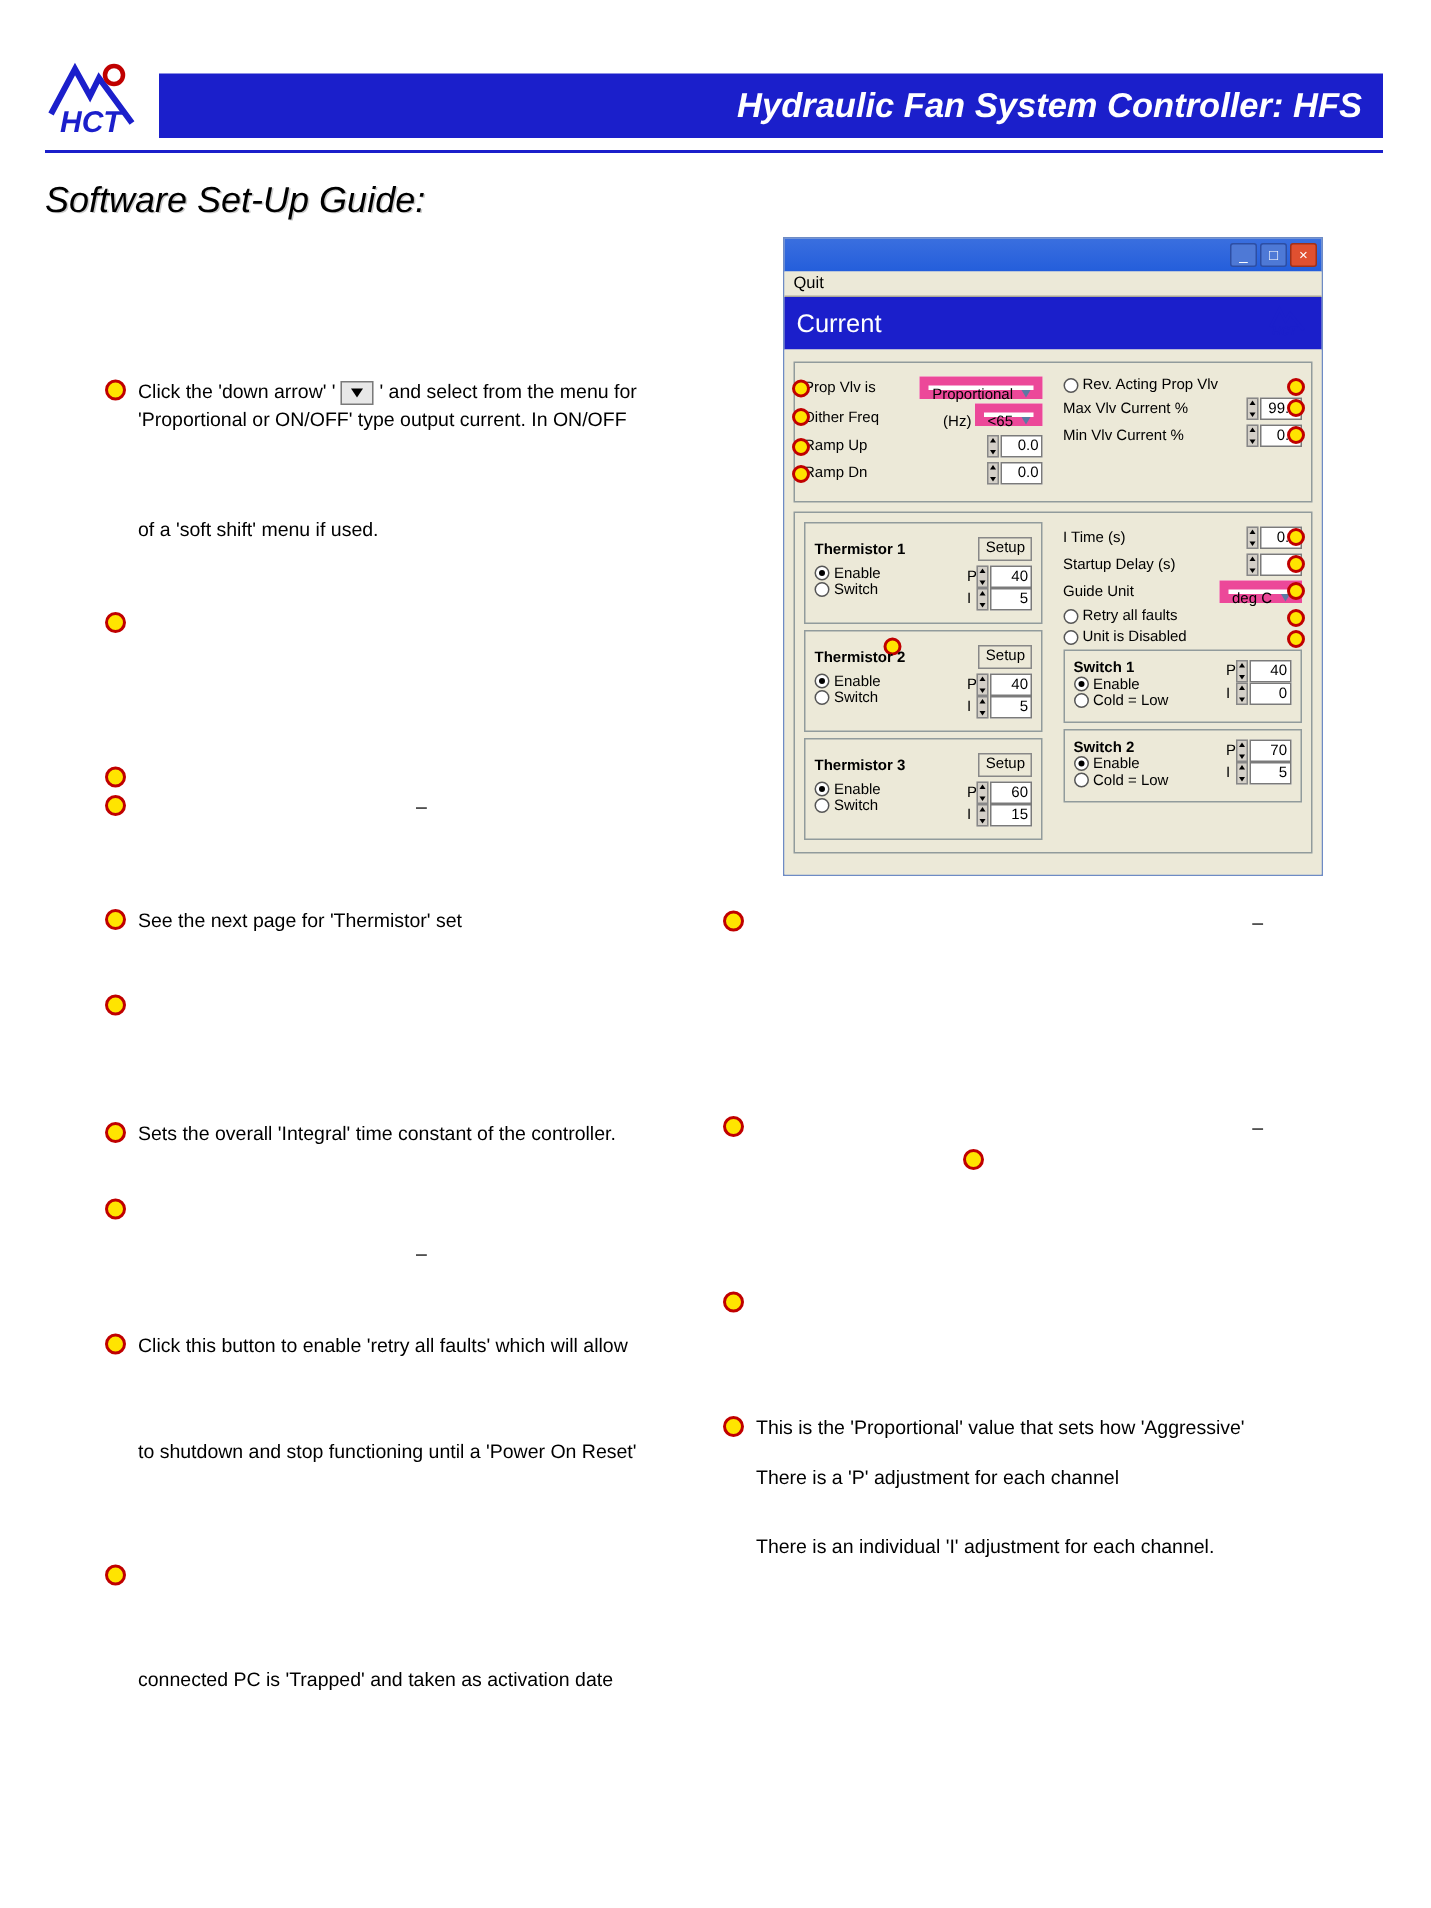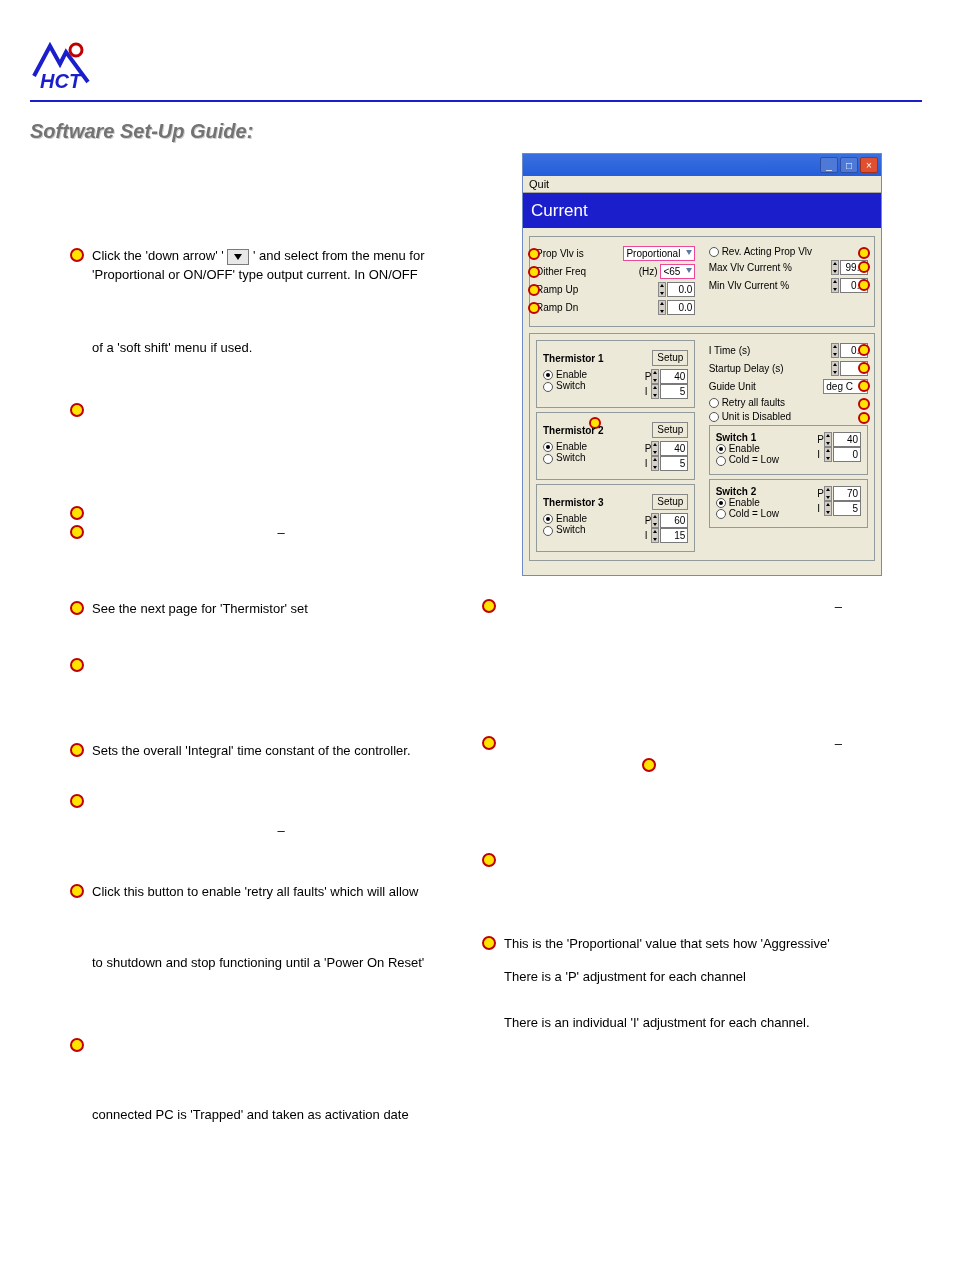--- a/index.html
+++ b/index.html
@@ -4,21 +4,21 @@
 <style>
   * { box-sizing: border-box; }
   html, body { margin: 0; padding: 0; }
   body { width: 954px; height: 1272px; font-family: Arial, sans-serif; font-size: 13px; color: #000; }
   .page { padding: 30px 32px 0 30px; }
   .top { display: flex; align-items: flex-end; margin-bottom: 8px; }
   .logo { width: 76px; height: 62px; position: relative; display:inline-block; }
   .logo svg { width: 76px; height: 62px; }
   .title-bar { flex: 1; background: #1b1fcb; color: #fff; padding: 8px 14px 8px 0; text-align: right; font-weight: bold; font-size: 23px; font-style: italic; }
   .rule { height: 2px; background: #1b1fcb; margin: 6px 0 18px 0; }
-  .section-title { font-weight: bold; font-style: italic; color: #737373; font-size: 20px; margin-bottom: 10px; text-shadow: 1px 1px 0 #ccc; }
+  .section-title { font-weight: normal; font-style: italic; color: #000000; font-size: 24px; margin-bottom: 10px; text-shadow: 1px 1px 0 #ccc; }
   .columns { display: flex; gap: 12px; }
   .col-left { width: 440px; }
   .col-right { width: 420px; position: relative; }
   .bullet-row { display: flex; align-items: flex-start; margin: 4px 0 14px 40px; }
   .dot { width: 14px; height: 14px; border-radius: 50%; background: #ffe400; border: 2px solid #c00000; flex: 0 0 14px; margin-right: 8px; margin-top: 1px; }
   .txt { line-height: 1.45; }
   .indent { margin-left: 62px; margin-bottom: 14px; line-height:1.45; }
   .dropdown-icon { display:inline-block; width: 22px; height: 16px; border: 1px solid #7a7a7a; background: #e8e8e8; vertical-align: middle; position: relative; }
   .dropdown-icon::after { content:""; position:absolute; left:6px; top:4px; border-left:4px solid transparent; border-right:4px solid transparent; border-top:6px solid #000; }
 
@@ -33,41 +33,44 @@
   .panel { border:1px solid #919b9c; padding:6px 6px 8px 6px; margin-bottom:6px; position:relative; background:#ece9d8; }
   .panel-row { display:flex; justify-content:space-between; }
   .panel-col { width: 48%; }
   .field { display:flex; align-items:center; justify-content:space-between; margin:3px 0; font-size:10px; position:relative; }
   .field .lbl { white-space:nowrap; }
   .num-box { display:inline-flex; align-items:center; }
   .spinner { width: 8px; height: 15px; background:#d4d0c8; border:1px solid #888; display:inline-block; position:relative; margin-right:1px; }
   .spinner::before { content:""; position:absolute; left:1px; top:1px; border-left:2px solid transparent; border-right:2px solid transparent; border-bottom:3px solid #000; }
   .spinner::after { content:""; position:absolute; left:1px; bottom:1px; border-left:2px solid transparent; border-right:2px solid transparent; border-top:3px solid #000; }
   .val-box { width: 28px; height:15px; border:1px solid #7a7a7a; background:#fff; text-align:right; padding:0 2px; font-size:10px; display:inline-block; line-height:13px;}
-  .sel-box { height:15px; border:1px solid #ec4899; background:#fff; font-size:10px; padding:0 14px 0 2px; position:relative; display:inline-block; line-height:13px; min-width:46px; }
+  .sel-box { height:15px; border:6px solid #ec4899; background:#fff; font-size:10px; padding:0 14px 0 2px; position:relative; display:inline-block; line-height:13px; min-width:46px; }
   .sel-box::after { content:""; position:absolute; right:2px; top:3px; border-left:3px solid transparent; border-right:3px solid transparent; border-top:5px solid #5b7aa3; }
   .radio { display:inline-block; width:10px; height:10px; border:1px solid #555; border-radius:50%; background:#fff; vertical-align:middle; margin-right:3px; position:relative; }
   .radio.sel::after { content:""; position:absolute; left:2px; top:2px; width:4px; height:4px; background:#000; border-radius:50%; }
   .btn { display:inline-block; border:1px solid #888; background:#ece9d8; padding:0 4px; font-size:10px; height:16px; line-height:14px; }
   .sm-dot { position:absolute; width:12px; height:12px; border-radius:50%; background:#ffe400; border:2px solid #c00000; }
   .float-right-dot { position:absolute; right:-2px; top:1px; width:12px; height:12px; border-radius:50%; background:#ffe400; border:2px solid #c00000; }
   .small-logo svg { width: 28px; height: 22px; }
 </style>
 </head>
 <body>
 
 <div class="page">
   <div class="top">
     <span class="logo">
       <svg viewBox="0 0 76 62">
         <polyline points="4,46 20,16 30,34 36,22 58,52" fill="none" stroke="#1b1fcb" stroke-width="4"></polyline>
         <ellipse cx="46" cy="20" rx="6" ry="6" fill="none" stroke="#c00000" stroke-width="3"></ellipse>
         <text x="10" y="58" font-size="20" font-weight="bold" font-style="italic" fill="#1b1fcb">HCT</text>
       </svg>
     </span>
+    <div class="title-bar">
+      <span>Hydraulic Fan System Controller: HFS</span>
+    </div>
   </div>
   <div class="rule"></div>
   <div class="section-title">Software Set-Up Guide:</div>
 
   <div class="columns">
 
     <div class="col-left">
       <div style="height:90px"></div>
       <div class="bullet-row">
         <span class="dot"></span>

